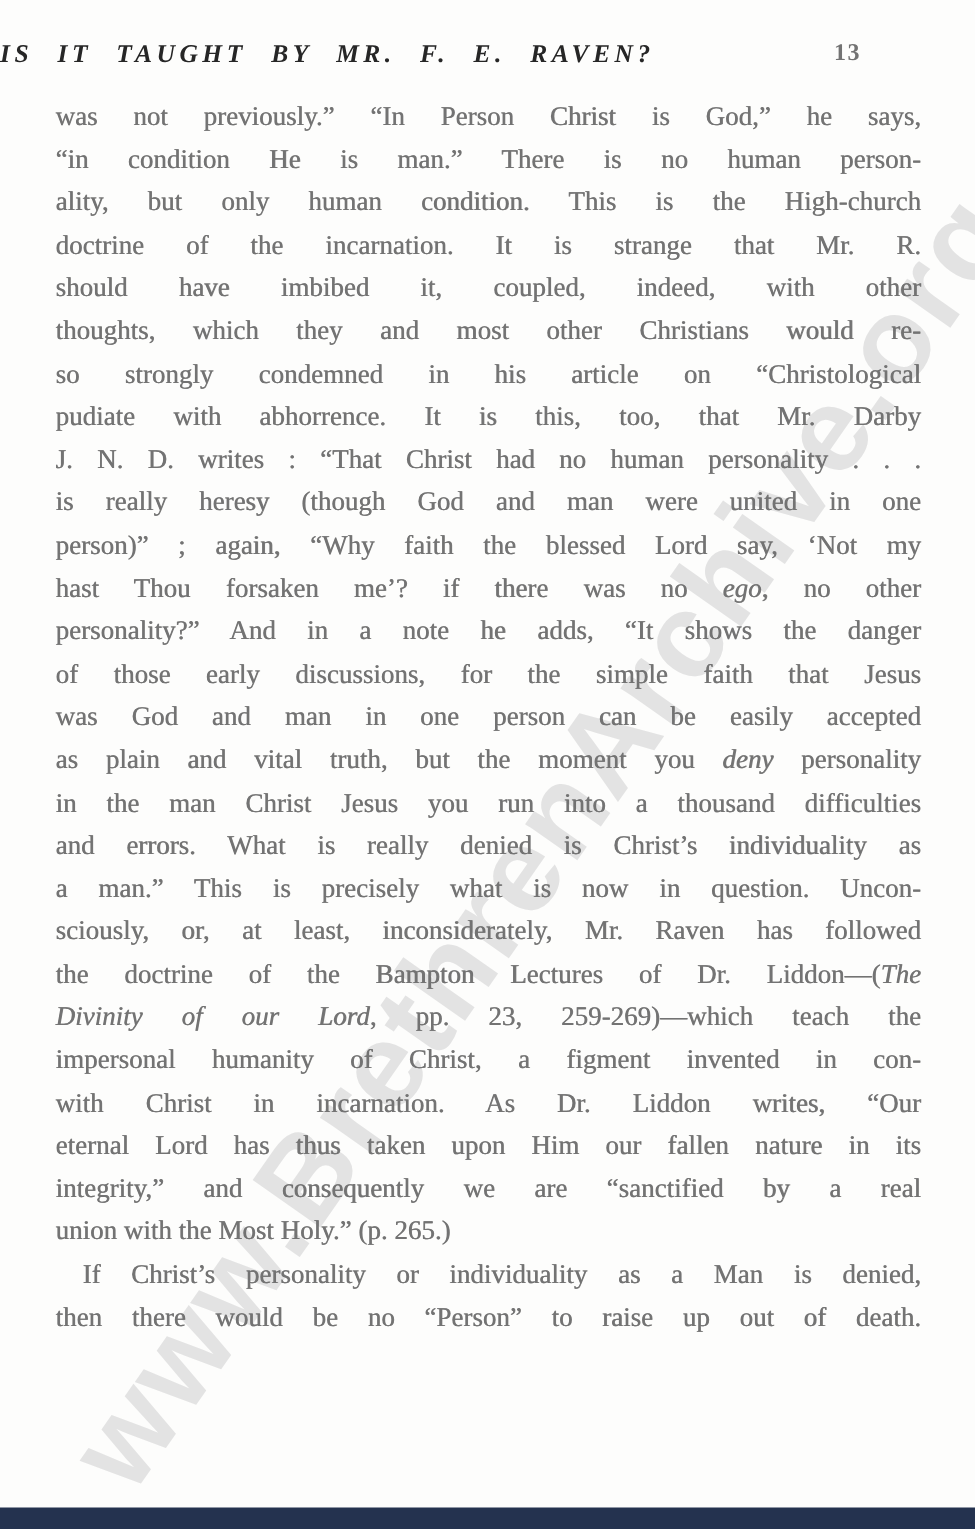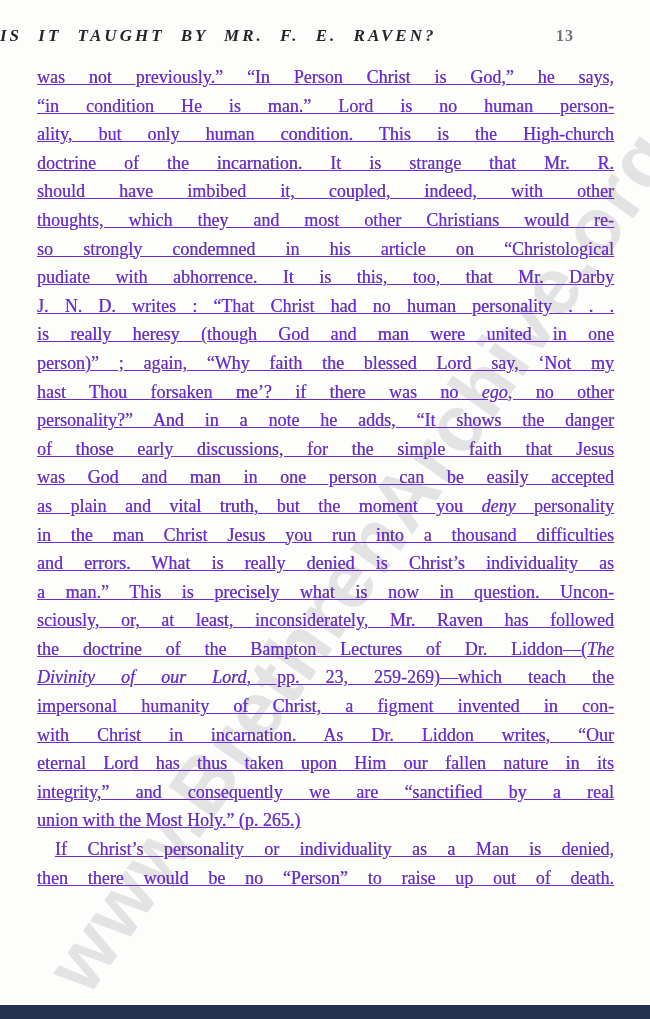--- a/index.html
+++ b/index.html
@@ -47,23 +47,22 @@
     letter-spacing:1px;
     color:#737373;
   }
   .body-text {
     position:absolute;
     left:37px; top:63px;
     width:577px;
     z-index:1;
     font-size:18px;
     line-height:28.6px;
-    color:#6d28d9;
+    color:#737373;
     text-shadow:0.35px 0 0 rgba(0,0,0,0.5);
-    text-decoration:underline;
   }
   .tline {
     text-align:justify;
     text-align-last:justify;
     white-space:normal;
   }
   .tline.short { text-align-last:left; }
   .tline.indent { text-indent:18px; }
   .tline em { font-style:italic; }
   .bottom-bar {
@@ -80,21 +79,21 @@
 <div class="page">
   <div class="watermark" style="color: rgb(227, 227, 227);">www.BrethrenArchive.org</div>
 
   <div class="header">
     <div class="header-title">IS IT TAUGHT BY MR. F. E. RAVEN?</div>
     <div class="page-number">13</div>
   </div>
 
   <div class="body-text">
       <div class="tline"><span>was not previously.”  “In Person Christ is God,” he says,</span></div>
-      <div class="tline"><span>“in condition He is man.”  Lord is no human person-</span></div>
+      <div class="tline"><span>“in condition He is man.”  There is no human person-</span></div>
       <div class="tline"><span>ality, but only human condition.  This is the High-church</span></div>
       <div class="tline"><span>doctrine of the incarnation.  It is strange that Mr. R.</span></div>
       <div class="tline"><span>should have imbibed it, coupled, indeed, with other</span></div>
       <div class="tline"><span>thoughts, which they and most other Christians would re-</span></div>
       <div class="tline"><span>so strongly condemned in his article on “Christological</span></div>
       <div class="tline"><span>pudiate with abhorrence.  It is this, too, that Mr. Darby</span></div>
       <div class="tline"><span>J. N. D. writes : “That Christ had no human personality . . .</span></div>
       <div class="tline"><span>is really heresy (though God and man were united in one</span></div>
       <div class="tline"><span>person)” ; again, “Why faith the blessed Lord say, ‘Not my</span></div>
       <div class="tline"><span>hast Thou forsaken me’? if there was no </span><em>ego</em><span>, no other</span></div>

